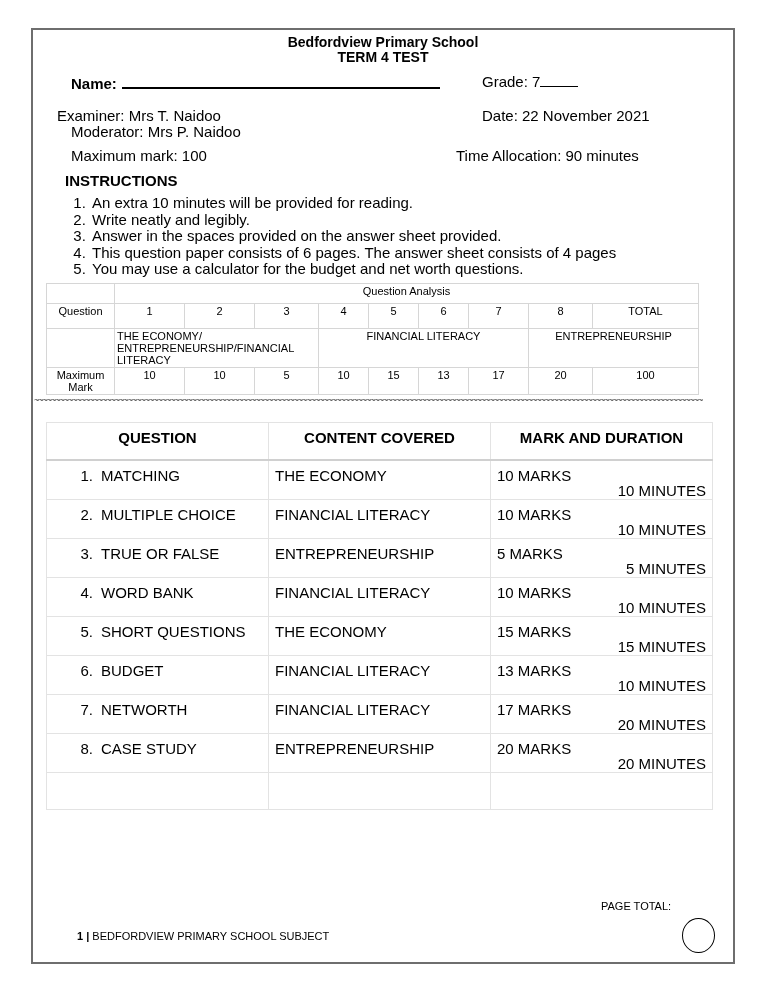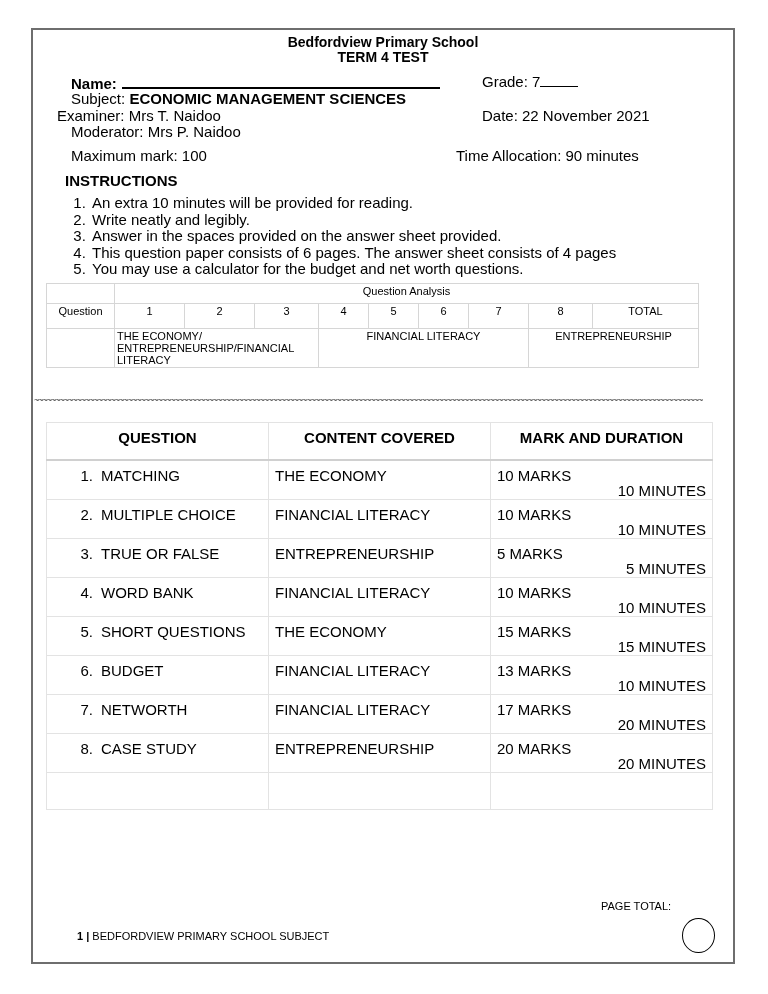--- a/index.html
+++ b/index.html
@@ -34,23 +34,20 @@
 <div class="page">
   <div class="abs hdr-title" style="top:5px;">Bedfordview Primary School</div>
   <div class="abs hdr-title" style="top:20px;">TERM 4 TEST</div>
 
   <div class="abs f15" style="left:38px; top:43px;">
     <span class="bold">Name:</span><span class="name-line"></span>
   </div>
   <div class="abs f15" style="left:449px; top:43px;">
     <span>Grade: 7</span><span class="grade-line"></span>
   </div>
-  <div class="abs f15" style="left:38px; top:60px;">
-    <span>Subject: </span><span class="bold">ECONOMIC MANAGEMENT SCIENCES</span>
-  </div>
   <div class="abs f15" style="left:24px; top:77px;">Examiner: Mrs T. Naidoo</div>
   <div class="abs f15" style="left:449px; top:77px;">Date: 22 November 2021</div>
   <div class="abs f15" style="left:38px; top:93px;">Moderator: Mrs P. Naidoo</div>
   <div class="abs f15" style="left:38px; top:117px;">Maximum mark: 100</div>
   <div class="abs f15" style="left:423px; top:117px;">Time Allocation: 90 minutes</div>
 
   <div class="abs f15 bold" style="left:32px; top:142px;">INSTRUCTIONS</div>
   <ol class="instr">
     <li>An extra 10 minutes will be provided for reading.</li>
     <li>Write neatly and legibly.</li>
@@ -88,20 +85,32 @@
       <td>7</td>
       <td>8</td>
       <td>TOTAL</td>
     </tr>
     <tr style="height:37px;">
       <td></td>
       <td colspan="3" style="text-align:left; white-space:normal;">THE ECONOMY/ ENTREPRENEURSHIP/FINANCIAL LITERACY</td>
       <td colspan="4">FINANCIAL LITERACY</td>
       <td colspan="2">ENTREPRENEURSHIP</td>
     </tr>
+    <tr style="height:25px;">
+      <td>Maximum Mark</td>
+      <td>10</td>
+      <td>10</td>
+      <td>5</td>
+      <td>10</td>
+      <td>15</td>
+      <td>13</td>
+      <td>17</td>
+      <td>20</td>
+      <td>100</td>
+    </tr>
   </tbody>
     </table>
 
   <div class="tilde">~~~~~~~~~~~~~~~~~~~~~~~~~~~~~~~~~~~~~~~~~~~~~~~~~~~~~~~~~~~~~~~~~~~~~~~~~~~~~~~~~~~~~~~~~~~~~~~~~~~~~~~~~~~~~~~~~~~~~~~~~~~~~~~~~~~~~~~~~~~~~~~~~~~~~~~~~~~~~</div>
 
   <table class="main">
     <colgroup>
         <col style="width:222px">
         <col style="width:222px">
         <col style="width:222px">

